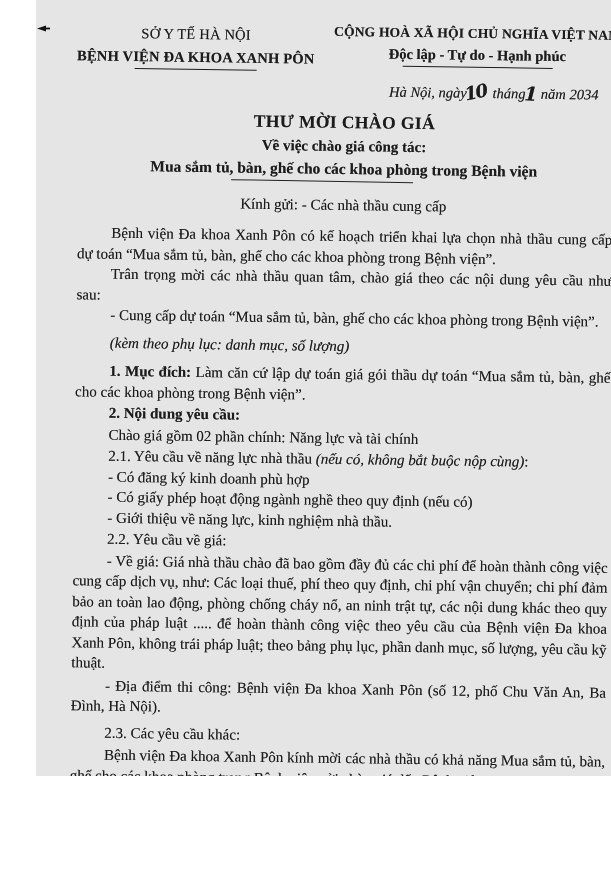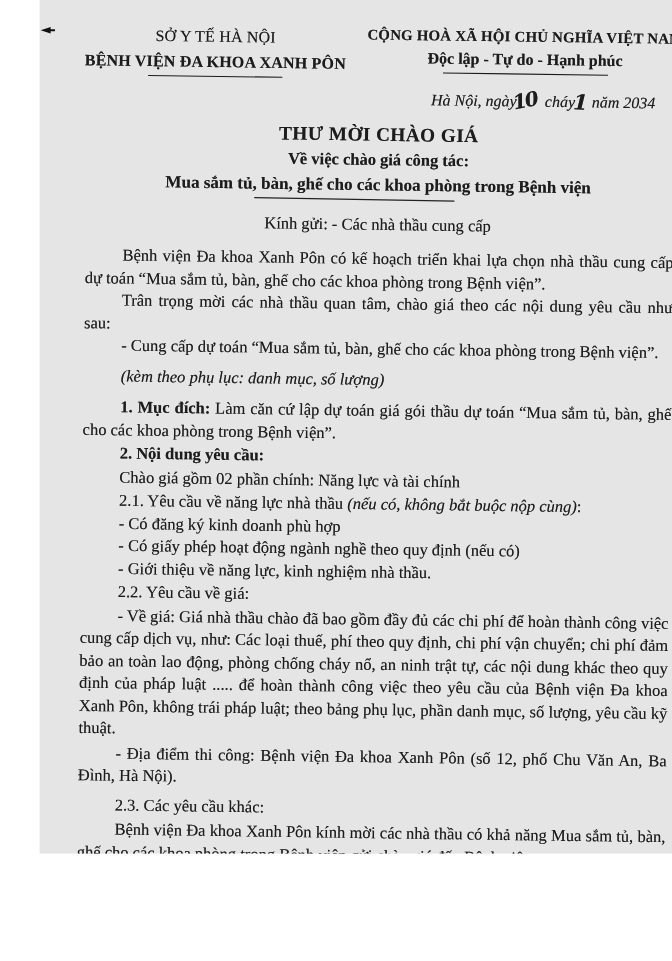--- a/index.html
+++ b/index.html
@@ -80,21 +80,21 @@
         <div class="dept txt">SỞ Y TẾ HÀ NỘI</div>
         <div class="org txt">BỆNH VIỆN ĐA KHOA XANH PÔN</div>
         <div class="u"></div>
       </div>
       <div class="hdr-right">
         <div class="national txt">CỘNG HOÀ XÃ HỘI CHỦ NGHĨA VIỆT NAM</div>
         <div class="motto txt">Độc lập - Tự do - Hạnh phúc</div>
         <div class="u"></div>
         <div class="dateline txt">
           <span>Hà Nội, ngày</span><span class="hand hand-day">10</span>
-          <span>cháy</span><span class="hand hand-month">1</span>
+          <span>tháng</span><span class="hand hand-month">1</span>
           <span>năm 2034</span>
         </div>
       </div>
     </div>
 
     <div class="titleblock">
       <div class="t-main txt">THƯ MỜI CHÀO GIÁ</div>
       <div class="t-sub1 txt">Về việc chào giá công tác:</div>
       <div class="t-sub2 txt">Mua sắm tủ, bàn, ghế cho các khoa phòng trong Bệnh viện</div>
       <div class="t-under"></div>

